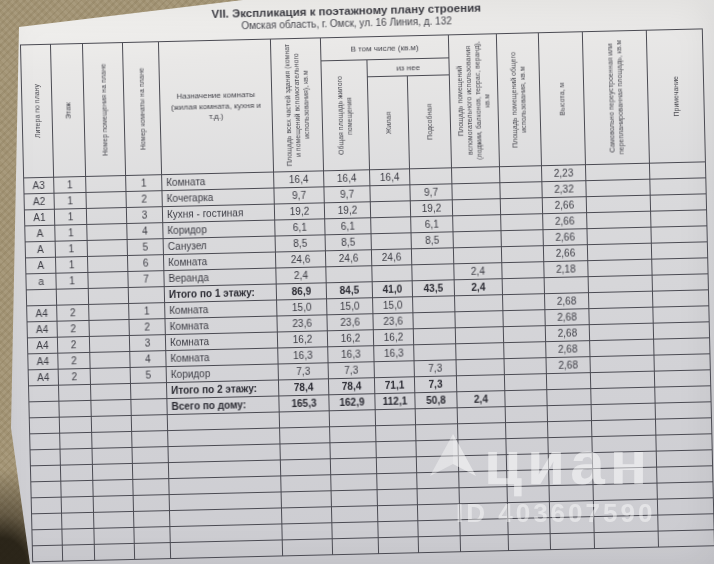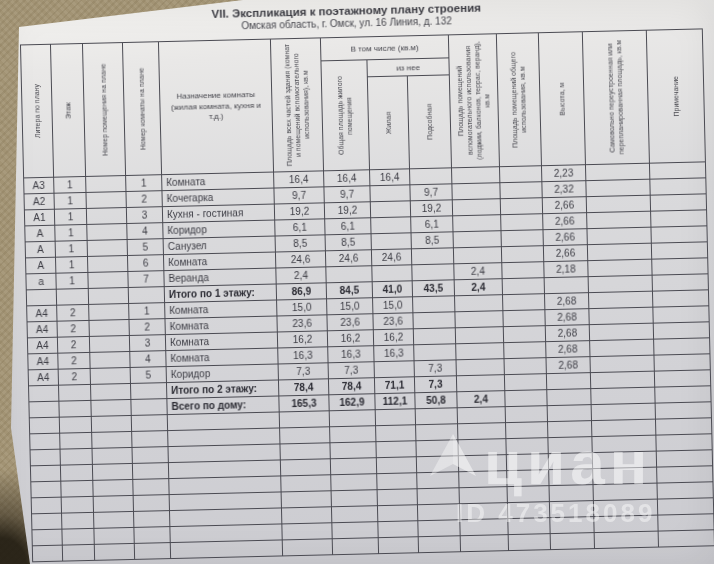--- a/index.html
+++ b/index.html
@@ -506,15 +506,15 @@
   <div class="watermark">
     <div class="wm-top">
       <span>
         <svg width="46" height="52" viewBox="0 0 46 52">
           <polygon points="23,0 46,42 23,30" fill="#ffffff"></polygon>
           <polygon points="23,0 0,42 23,30" fill="#ffffff" fill-opacity="0.75"></polygon>
         </svg>
       </span>
       <span class="wm-text">циан</span>
     </div>
-    <div class="wm-id">ID 473518089</div>
+    <div class="wm-id">ID 403607590</div>
   </div>
 </div>
 
 </body></html>

